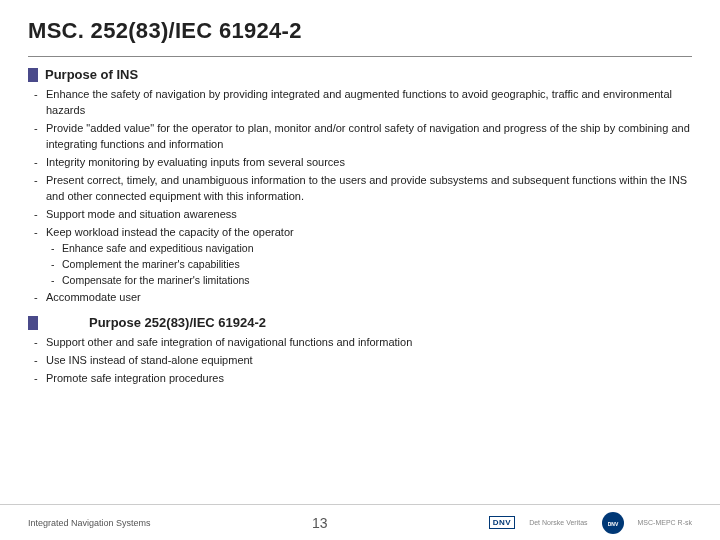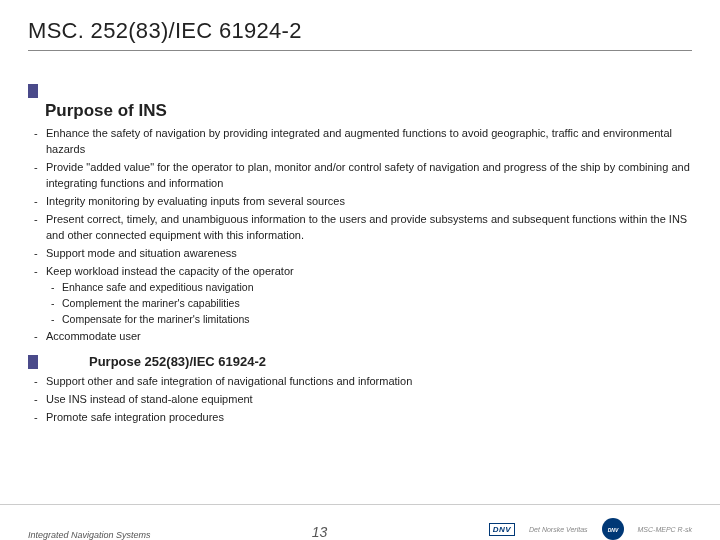--- a/index.html
+++ b/index.html
@@ -14,23 +14,23 @@
       position: relative;
     }
     .slide {
       width: 720px;
       height: 540px;
       padding: 18px 28px 10px 28px;
       position: relative;
     }
     .title {
       font-size: 22px;
-      font-weight: normal;
-      color: #222;
-      margin-bottom: 6px;
+      font-weight: bold;
+      color: #222;
+      margin-bottom: 12px;
       letter-spacing: 0.3px;
     }
     .title-divider {
       border: none;
       border-top: 1.5px solid #888;
       margin-bottom: 10px;
     }
     .section {
       margin-bottom: 10px;
     }
@@ -41,24 +41,23 @@
     }
     .section-marker {
       display: inline-block;
       width: 10px;
       height: 14px;
       background: #4a4a8a;
       margin-right: 7px;
       flex-shrink: 0;
     }
     .section-title {
-      font-size: 17px;
-      font-weight: bold;
-      color: #222;
-      margin-top: 40px;
+      font-size: 13px;
+      font-weight: bold;
+      color: #222;
     }
     .main-list {
       list-style: none;
       padding-left: 18px;
     }
     .main-list > li {
       margin-bottom: 2px;
       line-height: 1.45;
       position: relative;
       font-size: 11px;
@@ -87,25 +86,24 @@
       top: 0;
     }
     .footer {
       position: absolute;
       bottom: 0;
       left: 0;
       right: 0;
       height: 36px;
       border-top: 1px solid #ccc;
       display: flex;
-      align-items: flex-end;
+      align-items: center;
       justify-content: space-between;
-      padding: 0 28px;
+      padding: 11px 28px;
       background: #fff;
-      font-style: italic;
     }
     .footer-left {
       font-size: 9px;
       color: #555;
     }
     .footer-center {
       font-size: 14px;
       color: #555;
     }
     .footer-right {

